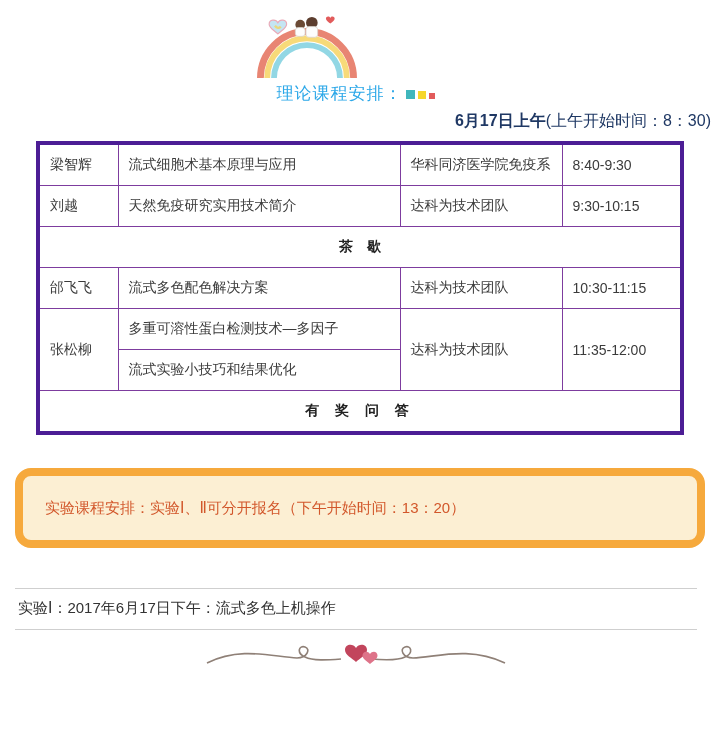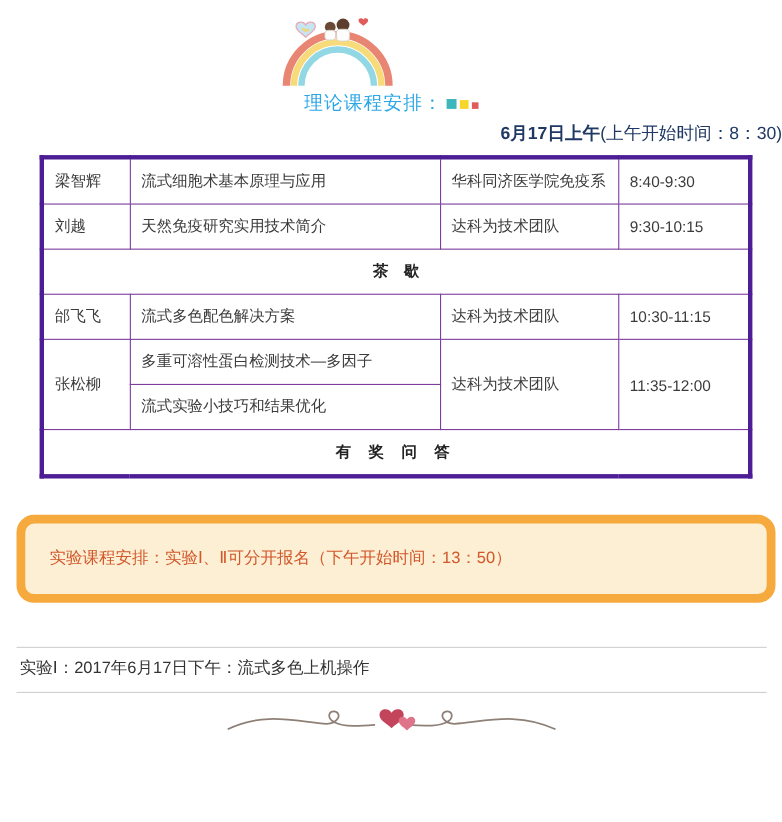--- a/index.html
+++ b/index.html
@@ -143,21 +143,21 @@
   <tr>
     <td>流式实验小技巧和结果优化</td>
   </tr>
   <tr>
     <td class="center" colspan="4" style="letter-spacing:6px;">有 奖 问 答</td>
   </tr>
 </tbody>
   </table>
 
 <div class="banner">
-  <span>实验课程安排：实验Ⅰ、Ⅱ可分开报名（下午开始时间：13：50）</span>
+  <span>实验课程安排：实验Ⅰ、Ⅱ可分开报名（下午开始时间：13：20）</span>
 </div>
 
 <div class="divider top"></div>
 
 <div class="exp-section">
   <p class="line1">实验Ⅰ：2017年6月17日下午：流式多色上机操作</p>
 </div>
 
 <div class="divider bottom"></div>
 

